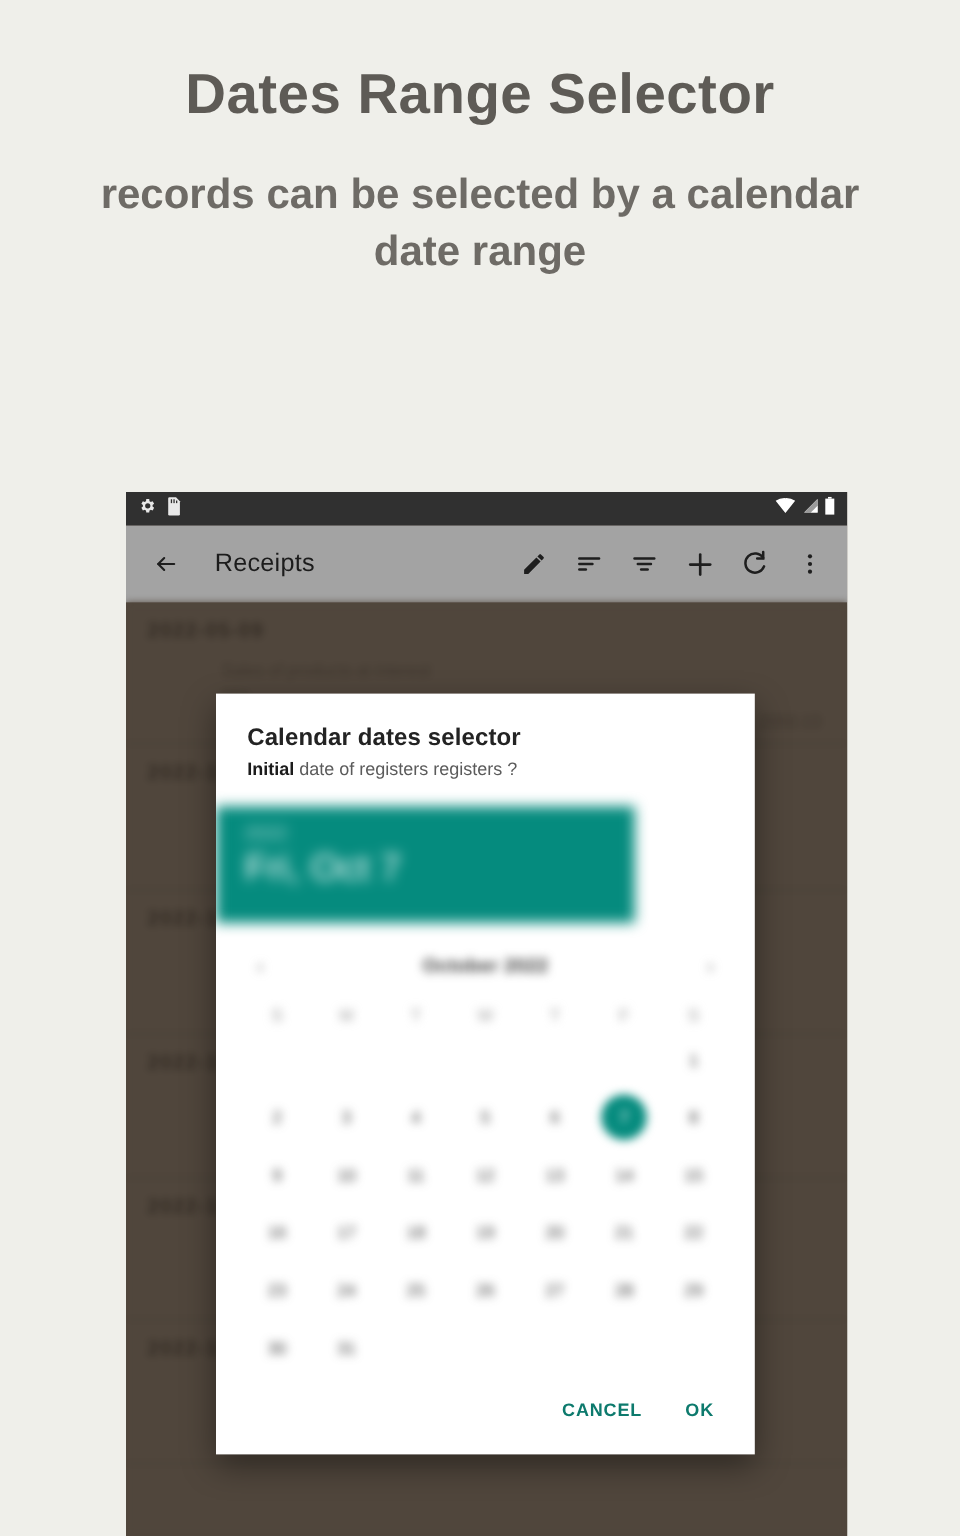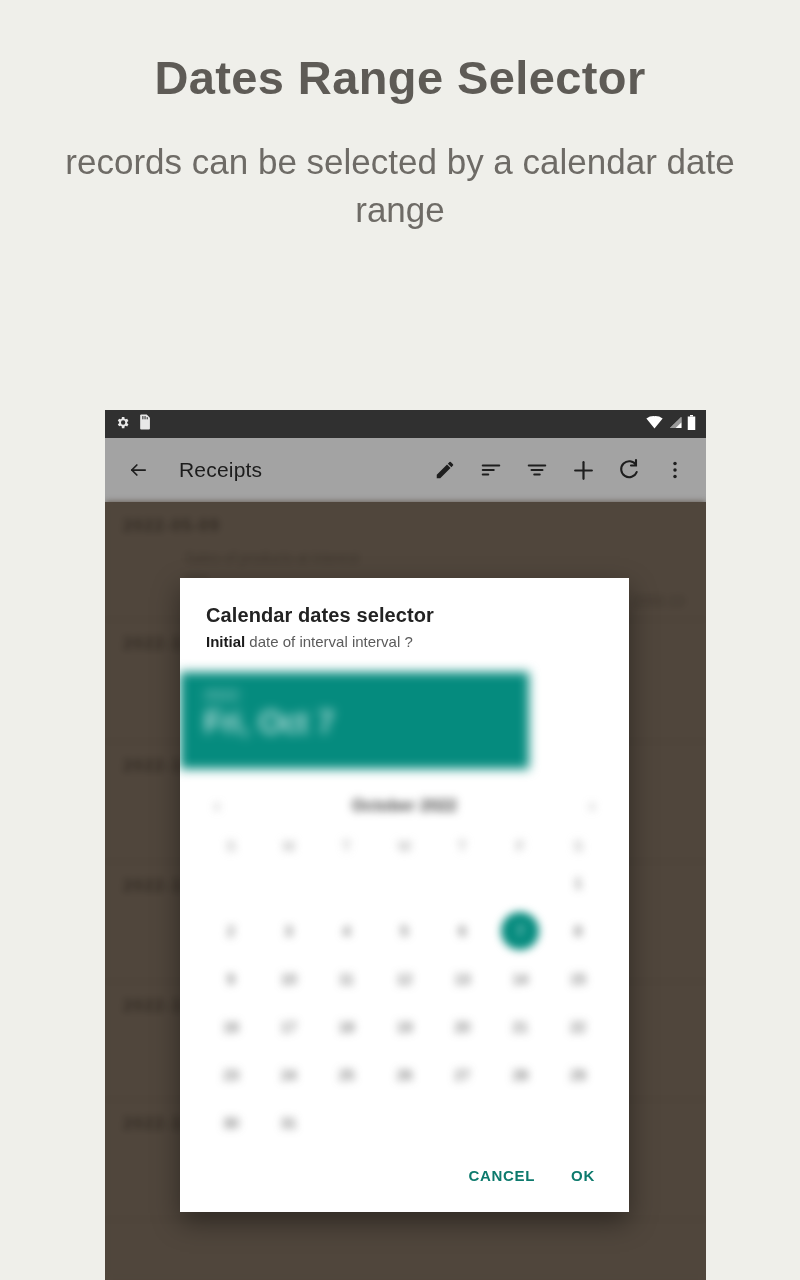--- a/index.html
+++ b/index.html
@@ -30,21 +30,21 @@
     margin-top: 52px;
     font-size: 47px;
     font-weight: bold;
     color: #5e5b56;
     letter-spacing: 0.4px;
     line-height: 1.1;
   }
   .promo-sub {
     margin-top: 34px;
     font-size: 35px;
-    font-weight: normal;
+    font-weight: bold;
     color: #6e6b66;
     line-height: 1.38;
     padding: 0 64px;
   }
 
   
   #phone {
     position: absolute;
     left: 105px;
     top: 410px;
@@ -379,21 +379,21 @@
         <div class="rec-date">2022-10</div>
       </div>
     </div>
 
     <div class="scrim"></div>
 
     <div class="dialog">
 
       <div class="dlg-head">
         <div class="dlg-title">Calendar dates selector</div>
-        <div class="dlg-sub"><b>Initial</b><span> date of interval interval ?</span></div>
+        <div class="dlg-sub"><b>Initial</b><span> date of registers registers ?</span></div>
       </div>
 
       <div class="dlg-datehead">
         <div class="dh-year">2022</div>
         <div class="dh-day">Fri, Oct 7</div>
       </div>
 
       <div class="cal">
         <div class="cal-nav">
           <div class="arrow">‹</div>

